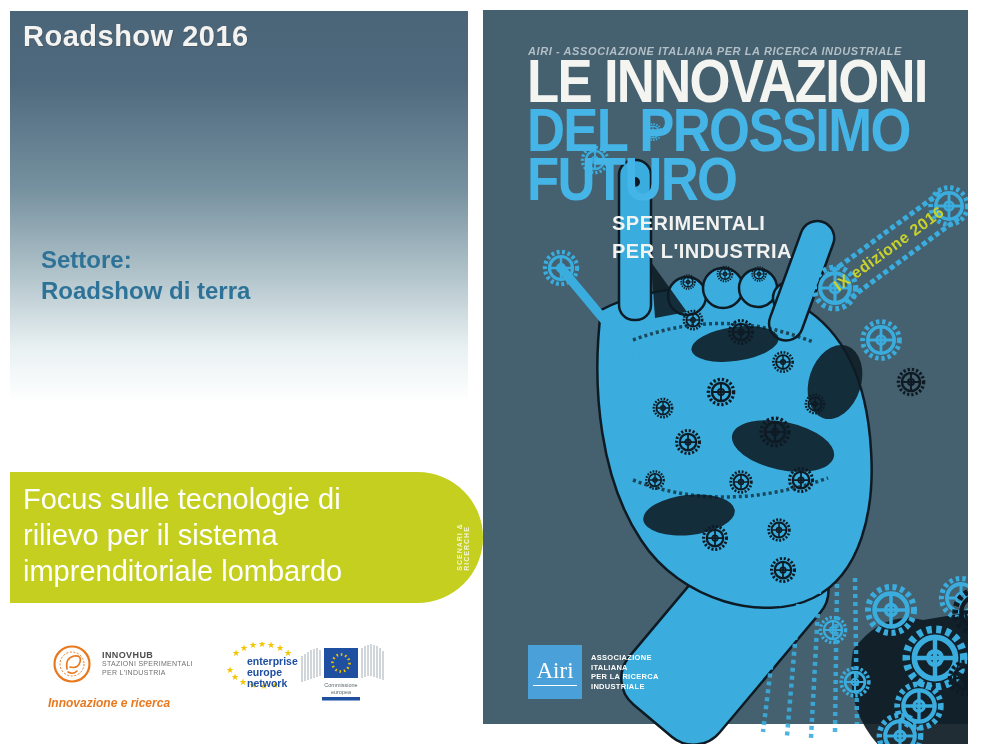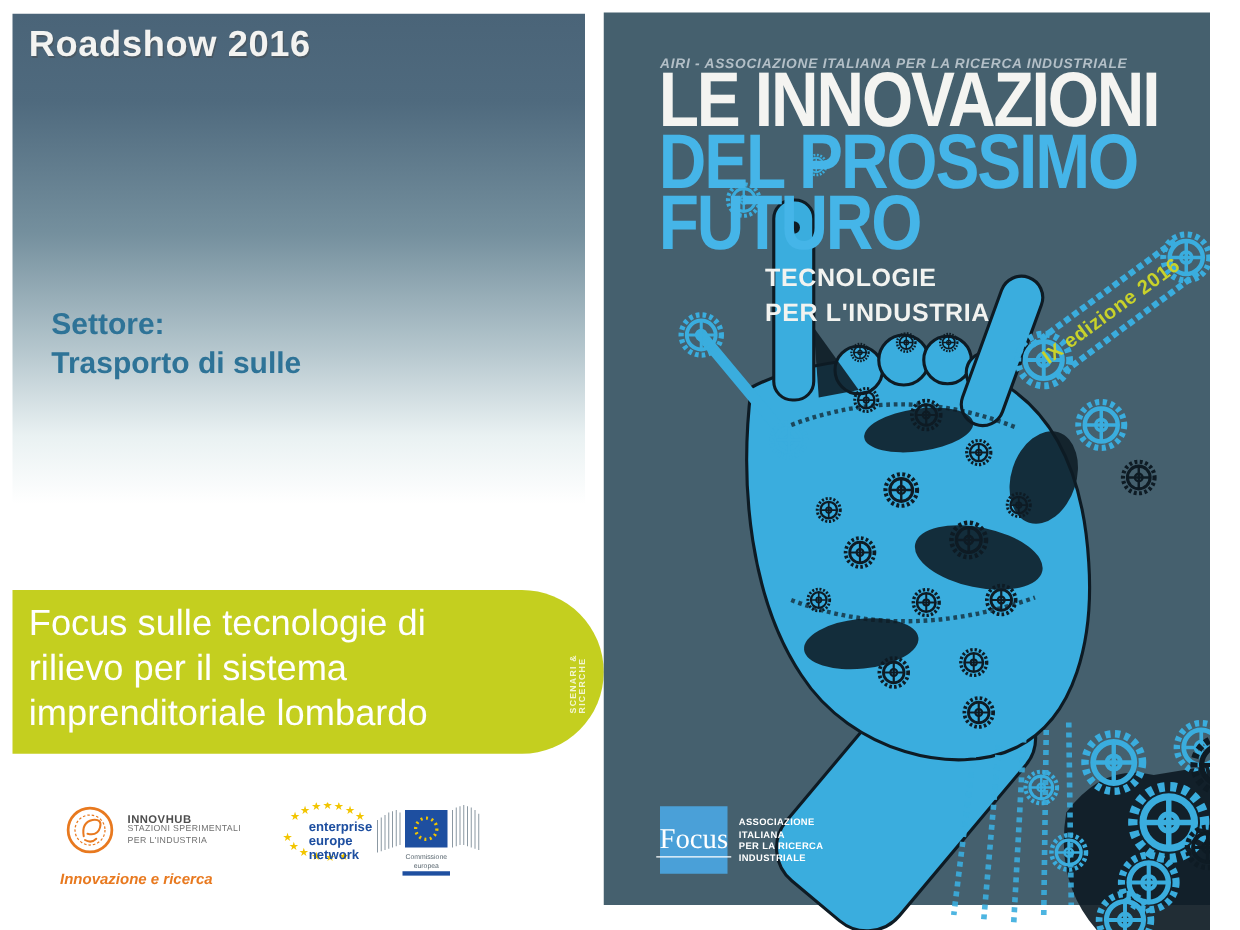--- a/index.html
+++ b/index.html
@@ -76,21 +76,21 @@
 </style>
 </head>
 <body>
 
 <div class="page">
 
   <section class="left-panel">
     <h1 class="roadshow">Roadshow 2016</h1>
     <div class="sector">
       <div>Settore:</div>
-      <div>Trasporto di sulle</div>
+      <div>Roadshow di terra</div>
     </div>
   </section>
 
   <section class="focus-banner">
     <div class="focus-text">
       <div>Focus sulle tecnologie di</div>
       <div>rilievo per il sistema</div>
       <div>imprenditoriale lombardo</div>
     </div>
     <div class="side-label">SCENARI &amp; RICERCHE</div>
@@ -244,27 +244,27 @@
 
     <div class="kicker">AIRI - ASSOCIAZIONE ITALIANA PER LA RICERCA INDUSTRIALE</div>
 
     <div class="cover-title">
       <div class="t-white">LE INNOVAZIONI</div>
       <div class="t-cyan">DEL PROSSIMO</div>
       <div class="t-cyan">FUTURO</div>
     </div>
 
     <div class="subtitle">
-      <div>TECNOLOGIE</div>
+      <div>SPERIMENTALI</div>
       <div>PER L'INDUSTRIA</div>
     </div>
 
     <div class="airi">
       <div class="airi-box">
-        <span class="airi-word">Focus</span>
+        <span class="airi-word">Airi</span>
       </div>
       <div class="airi-caption">
         <div>ASSOCIAZIONE</div>
         <div>ITALIANA</div>
         <div>PER LA RICERCA</div>
         <div>INDUSTRIALE</div>
       </div>
     </div>
   </section>
 

